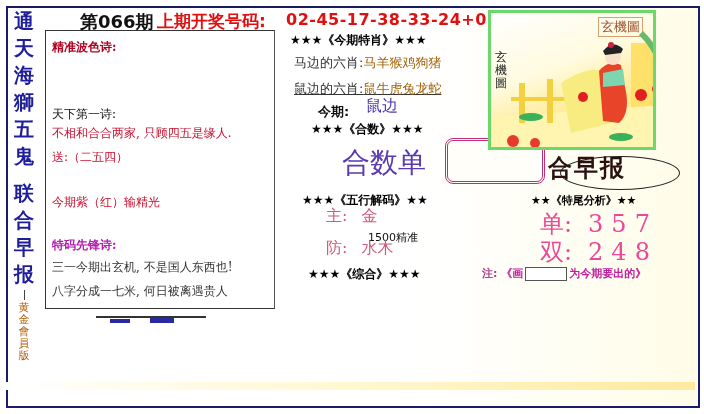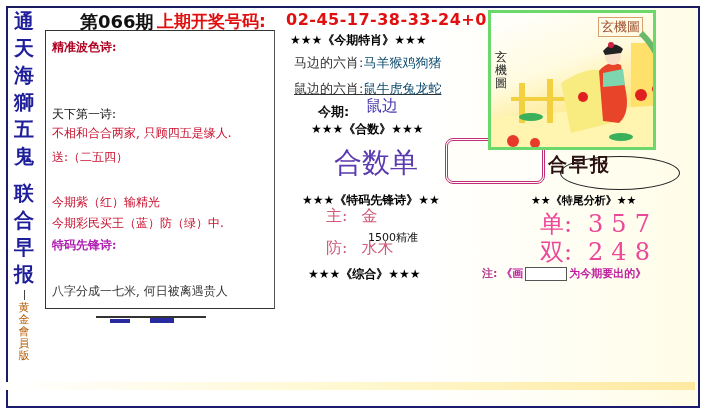--- a/index.html
+++ b/index.html
@@ -16,26 +16,26 @@
   .prevnum{left:286px;top:10px;font-size:16px;font-weight:bold;color:#e01010;letter-spacing:0.5px;}
   .leftbox{position:absolute;left:45px;top:30px;width:230px;height:279px;border:1px solid #333;border-right:1px solid #555;box-sizing:border-box;background:#fff;}
   .leftbox .ln{position:absolute;left:6px;font-size:12px;white-space:nowrap;font-family:"DejaVu Serif","Liberation Serif",serif;}
   .red{color:#c8102e;}
   .dark{color:#111;}
   .purple{color:#b020b0;}
   .crimson{color:#b00020;}
   .mixdark{color:#333;}
   .stars{font-size:12px;font-weight:bold;white-space:nowrap;}
   .zx{font-size:13px;color:#333;white-space:nowrap;}
-  .zx .hl{color:#0c4a6e;}
+  .zx .hl{color:#a16207;}
   .picture{position:absolute;left:488px;top:10px;width:168px;height:140px;border:3px solid #6ad86a;box-sizing:border-box;background:linear-gradient(160deg,#ffffff 0%,#fffbe0 40%,#ffe88a 70%,#fff6c0 100%);overflow:hidden;}
-  .heshu{left:334px;top:144px;font-size:28px;color:#5a3ab0;font-family:"DejaVu Serif","Liberation Serif",serif;}
+  .heshu{left:342px;top:144px;font-size:28px;color:#5a3ab0;font-family:"DejaVu Serif","Liberation Serif",serif;}
   .pinkbox{position:absolute;left:445px;top:138px;width:100px;height:46px;border:3px double #c0307a;border-radius:8px;box-sizing:border-box;background:#fffef8;}
   .oval{position:absolute;left:560px;top:156px;width:120px;height:34px;border:1px solid #222;border-radius:50%;box-sizing:border-box;}
-  .hezaobao{left:548px;top:152px;font-size:19px;font-weight:bold;color:#2a1010;letter-spacing:2px;font-family:"DejaVu Serif","Liberation Serif",serif;}
+  .hezaobao{left:548px;top:152px;font-size:24px;font-weight:bold;color:#2a1010;letter-spacing:2px;font-family:"DejaVu Serif","Liberation Serif",serif;}
   .mainfang{font-size:16px;color:#d05a7a;font-family:"DejaVu Serif","Liberation Serif",serif;white-space:nowrap;}
   .dsnum{font-size:24px;color:#ec4899;font-family:"DejaVu Serif","Liberation Serif",serif;white-space:nowrap;letter-spacing:8px;}
   .note{font-size:11px;font-weight:bold;color:#c020a0;white-space:nowrap;}
   .note .box{display:inline-block;width:40px;height:12px;border:1px solid #555;vertical-align:middle;background:#fff;margin:0 2px;}
   .gold{position:absolute;left:5px;top:382px;width:690px;height:8px;background:linear-gradient(90deg,#fff 0%,#fff8d0 50%,#ffe9a0 100%);}
 </style>
 </head>
 <body>
 
 <div class="frame"></div>
@@ -63,22 +63,22 @@
 <div class="abs issue">第066期</div>
 <div class="abs prevlbl">上期开奖号码:</div>
 <div class="abs prevnum">02-45-17-38-33-24+05</div>
 
 <div class="leftbox">
   <div class="ln crimson" style="top:8px;font-weight:bold;">精准波色诗:</div>
   <div class="ln dark" style="top:75px;">天下第一诗:</div>
   <div class="ln red" style="top:94px;">不相和合合两家, 只顾四五是缘人.</div>
   <div class="ln red" style="top:118px;">送:（二五四）</div>
   <div class="ln red" style="top:163px;">今期紫（红）输精光</div>
-  <div class="ln red" style="top:184px;">今期彩民买王（蓝）防（绿）中.</div>
   <div class="ln purple" style="top:206px;font-weight:bold;">特码先锋诗:</div>
+  <div class="ln mixdark" style="top:228px;">三一今期出玄机, 不是国人东西也!</div>
   <div class="ln mixdark" style="top:252px;">八字分成一七米, 何日被离遇贵人</div>
 </div>
 
 <div class="abs stars" style="left:290px;top:32px;">★★★《今期特肖》★★★</div>
 <div class="abs zx" style="left:294px;top:54px;">
   <span>马边的六肖:</span><span class="hl">马羊猴鸡狗猪</span>
 </div>
 <div class="abs zx" style="left:294px;top:80px;text-decoration:underline;">
   <span>鼠边的六肖:</span><span class="hl">鼠牛虎兔龙蛇</span>
 </div>
@@ -113,21 +113,21 @@
     <ellipse cx="40" cy="104" rx="12" ry="4" fill="#3ab05a"></ellipse>
     <ellipse cx="130" cy="124" rx="12" ry="4" fill="#3ab05a"></ellipse>
     <circle cx="22" cy="128" r="6" fill="#e83a2a"></circle>
     <circle cx="44" cy="130" r="5" fill="#e83a2a"></circle>
   </svg>
 </div>
 
 <div class="oval"></div>
 <div class="abs hezaobao">合早报</div>
 
-<div class="abs stars" style="left:302px;top:192px;">★★★《特码先锋诗》★★</div>
+<div class="abs stars" style="left:302px;top:192px;">★★★《五行解码》★★</div>
 <div class="abs mainfang" style="left:326px;top:206px;">
   <span>主:</span><span style="margin-left:14px;">金</span>
 </div>
 <div class="abs" style="left:368px;top:230px;font-size:11px;color:#111;">1500精准</div>
 <div class="abs mainfang" style="left:326px;top:238px;">
   <span>防:</span><span style="margin-left:14px;">水木</span>
 </div>
 
 <div class="abs stars teal" style="left:308px;top:266px;">★★★《综合》★★★</div>
 

